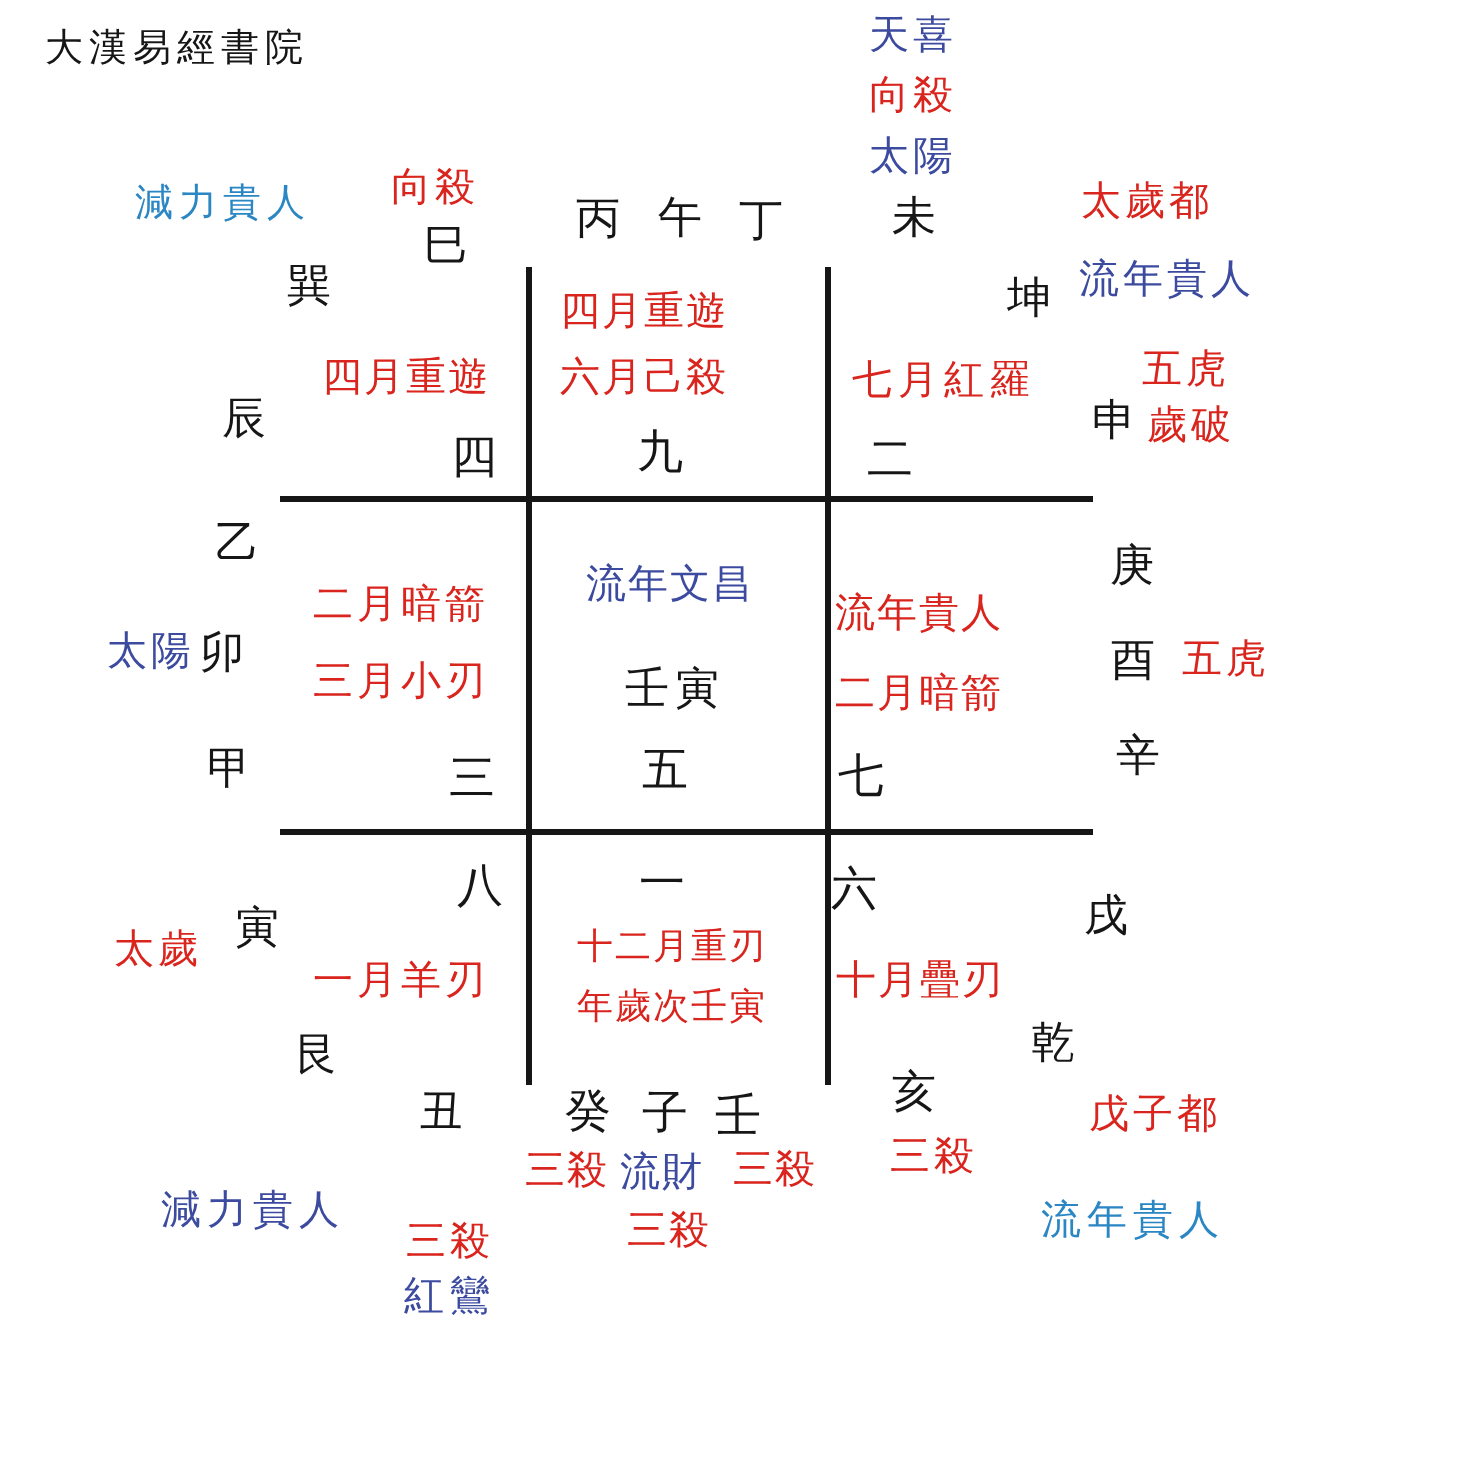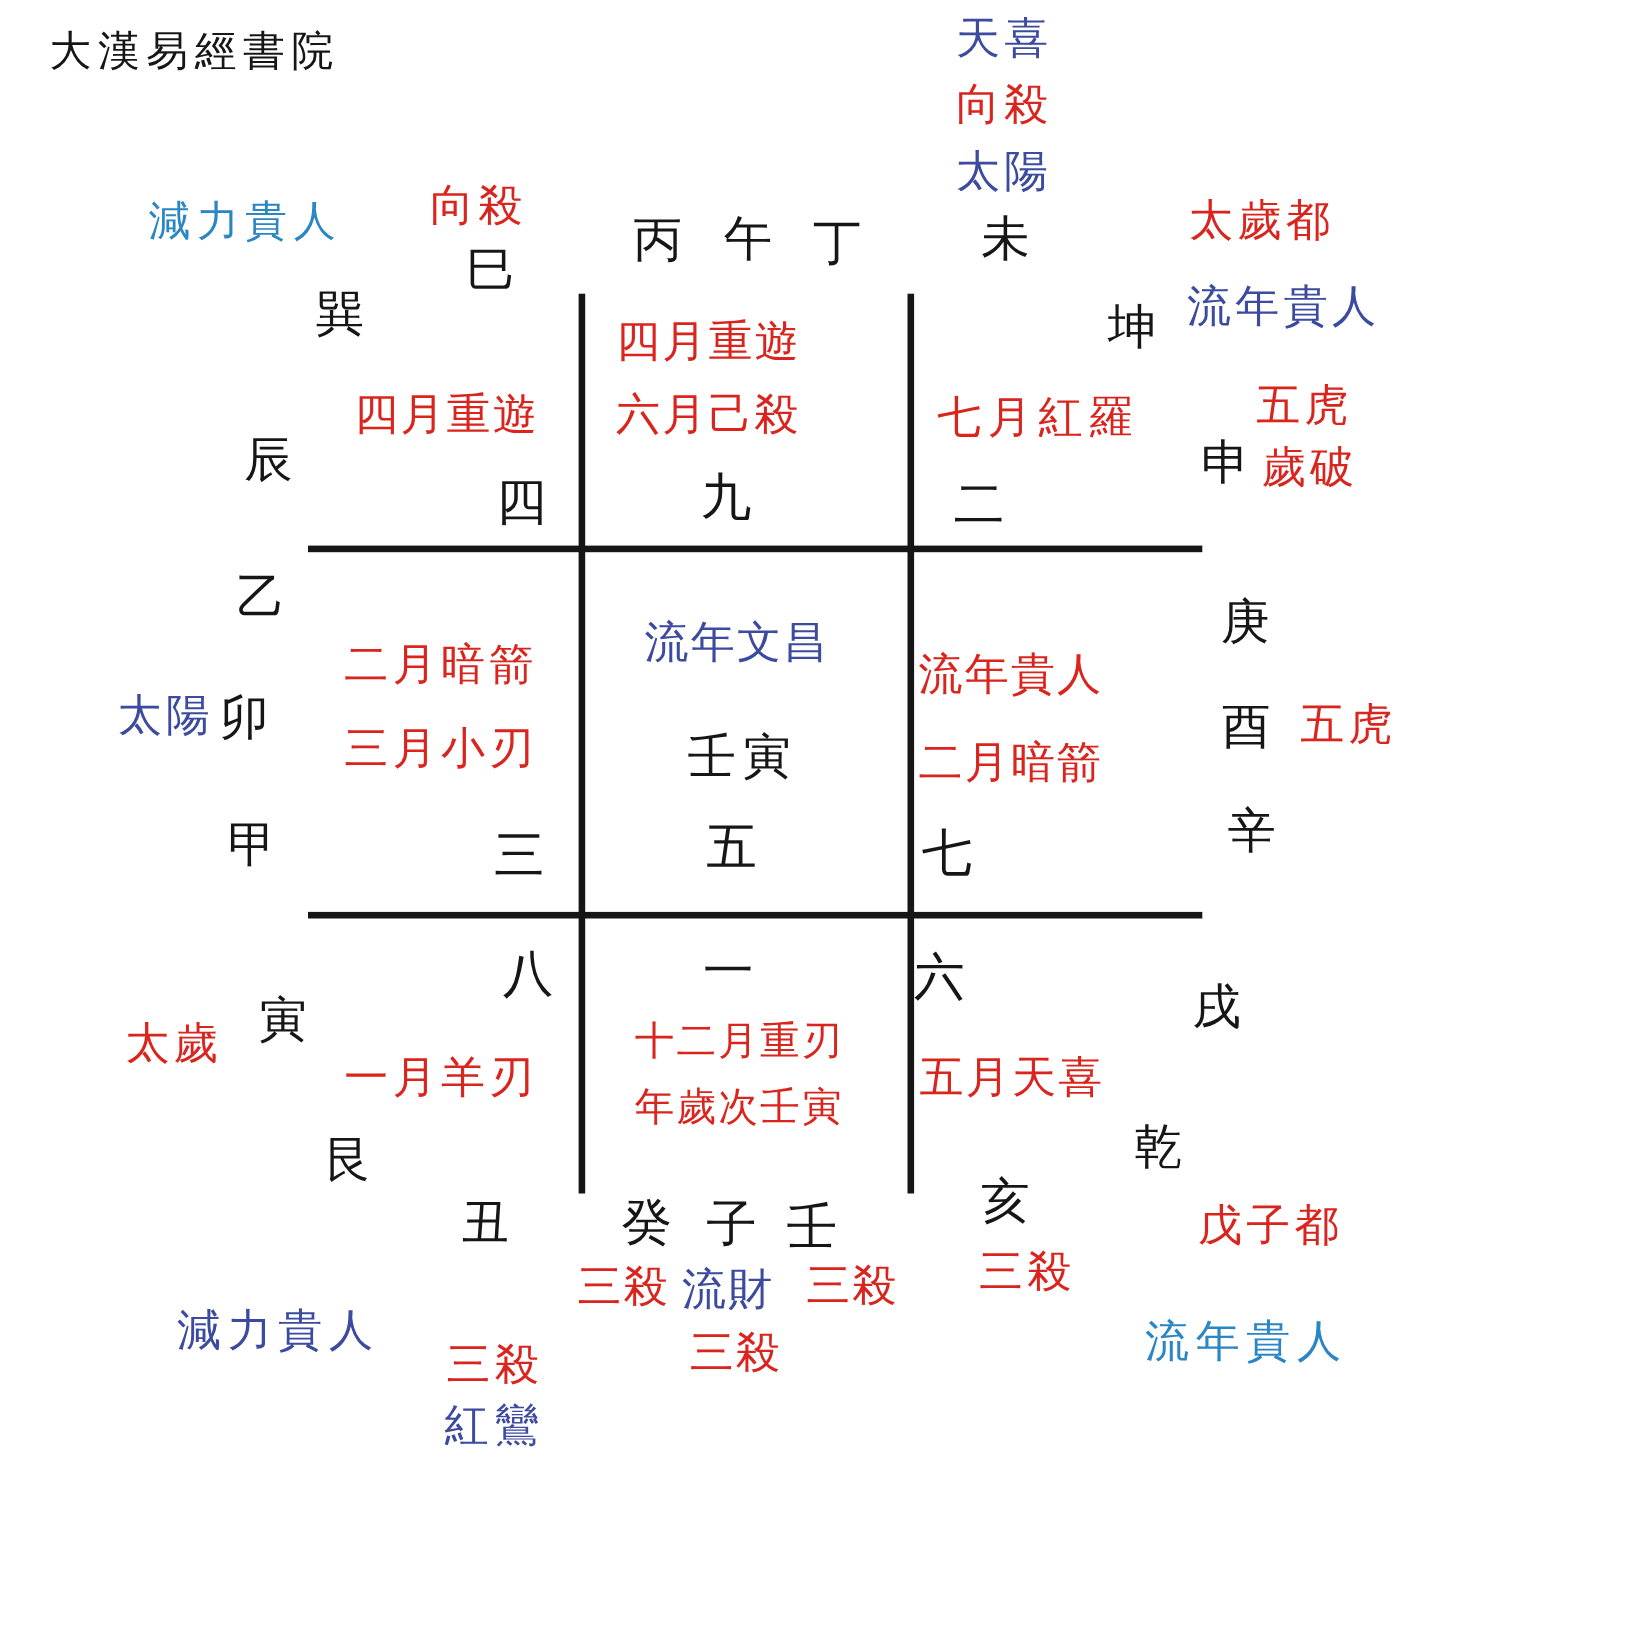--- a/index.html
+++ b/index.html
@@ -102,21 +102,21 @@
   <span class="t navy s40 ls6" style="left:404px;top:1276px">紅鸞</span>
 
   <span class="t ink s46" style="left:457px;top:863px">八</span>
   <span class="t red s40 ls4" style="left:313px;top:960px">一月羊刃</span>
 
   <span class="t ink s46" style="left:639px;top:860px">一</span>
   <span class="t red s36 ls2" style="left:577px;top:928px">十二月重刃</span>
   <span class="t red s36 ls2" style="left:577px;top:988px">年歲次壬寅</span>
 
   <span class="t ink s46" style="left:831px;top:866px">六</span>
-  <span class="t red s40 ls2" style="left:836px;top:960px">五月天喜</span>
+  <span class="t red s40 ls2" style="left:836px;top:960px">十月疊刃</span>
 
   <span class="t ink s44" style="left:1084px;top:894px">戌</span>
   <span class="t ink s44" style="left:1031px;top:1021px">乾</span>
   <span class="t ink s44" style="left:892px;top:1070px">亥</span>
   <span class="t red s40 ls4" style="left:890px;top:1136px">三殺</span>
   <span class="t red s40 ls4" style="left:1089px;top:1094px">戊子都</span>
   <span class="t blue s40 ls6" style="left:1041px;top:1200px">流年貴人</span>
 
   <span class="t ink s46" style="left:565px;top:1088px">癸</span>
   <span class="t ink s46" style="left:642px;top:1090px">子</span>

